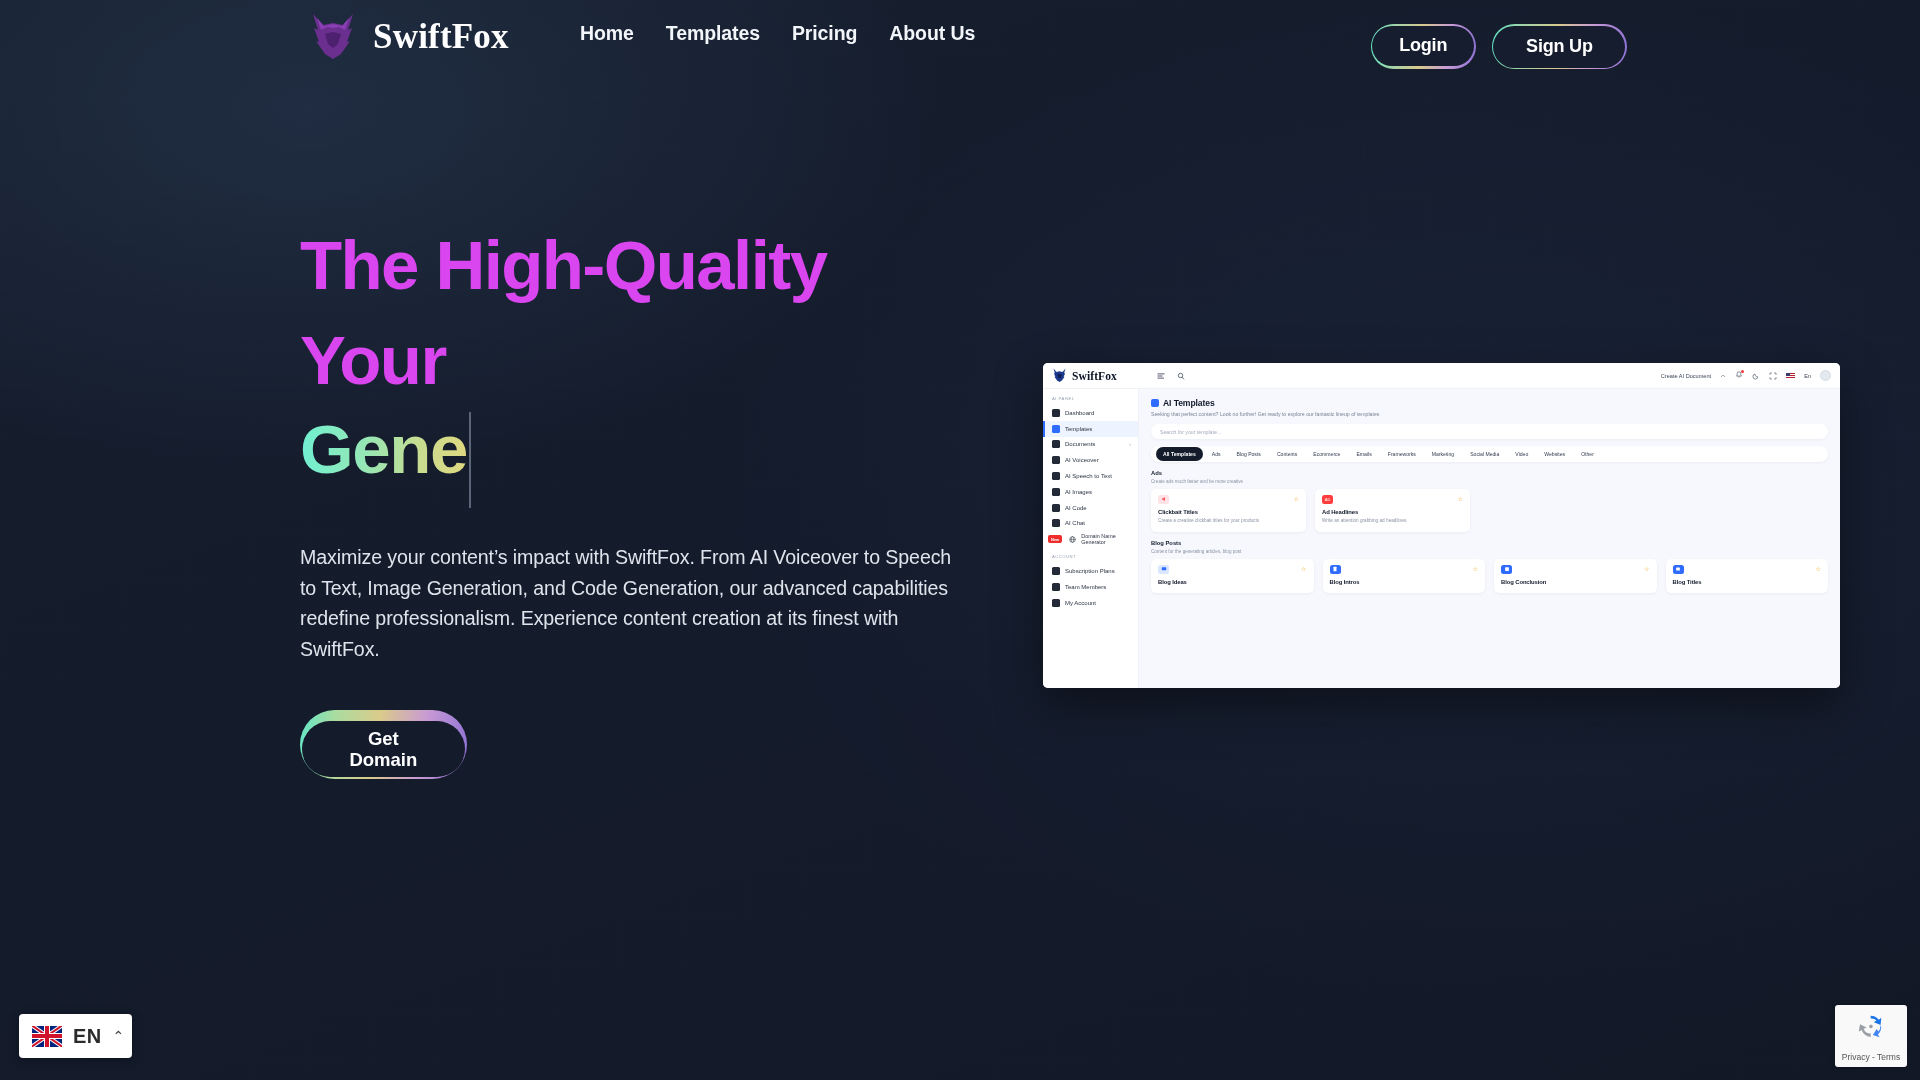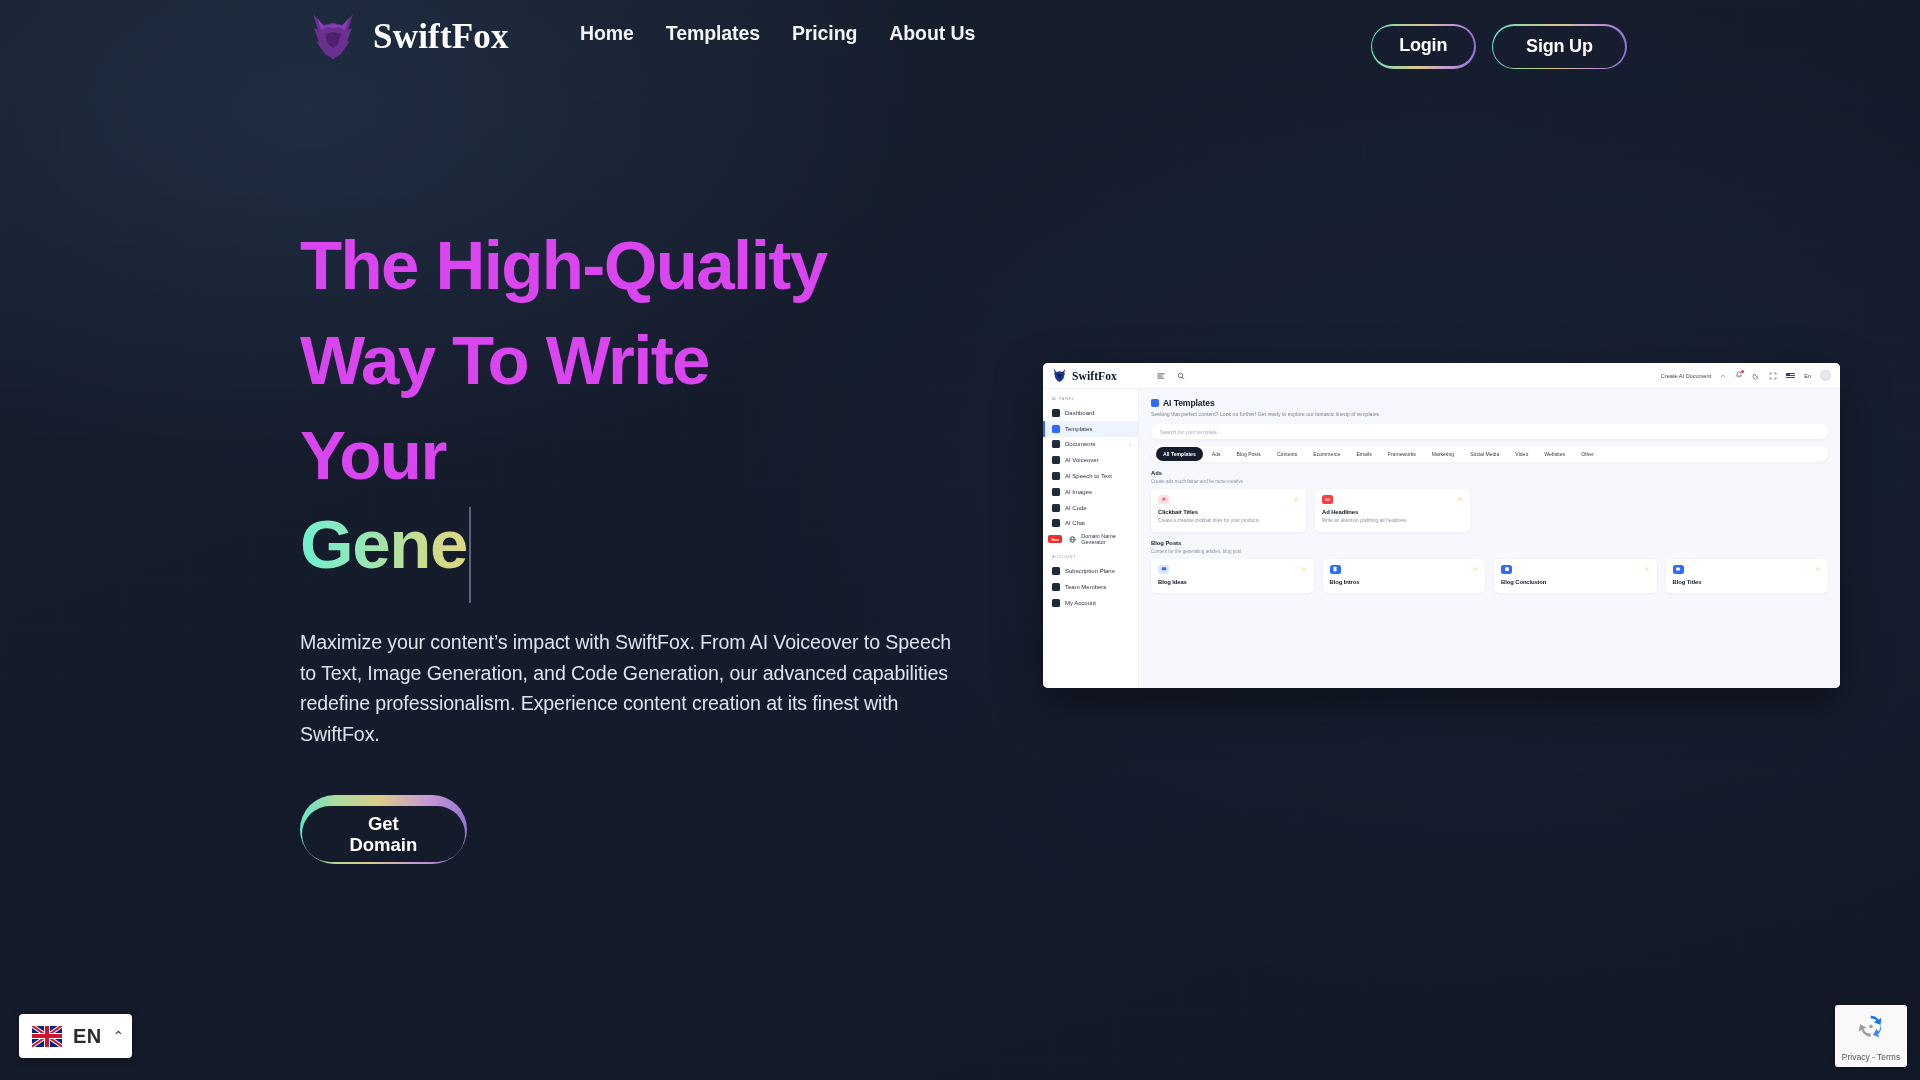--- a/index.html
+++ b/index.html
@@ -148,21 +148,21 @@
   }
   .caret {
     width: 2px;
     height: 96px;
     background: #5c6478;
     margin-left: 2px;
     align-self: flex-start;
   }
 
   .hero p {
-    margin-top: 24px;
+    margin-top: 34px;
     width: 660px;
     font-size: 19.6px;
     line-height: 30.5px;
     color: #dfe4ec;
     letter-spacing: -.1px;
   }
 
   .cta {
     display: inline-block;
     margin-top: 46px;
@@ -458,21 +458,20 @@
     </div>
     <div class="gbtn btn-signup">
       <span>Sign Up</span>
     </div>
   </div>
 </div>
 
 <div class="hero">
   <h1>
     <div>The High-Quality</div>
-    <div>Way To Write</div>
     <div>Your</div>
   </h1>
 
   <div class="typed-line">
     <span class="typed-text">Gene</span>
     <span class="caret"></span>
   </div>
 
   <p>Maximize your content’s impact with SwiftFox. From AI Voiceover to Speech to Text, Image Generation, and Code Generation, our advanced capabilities redefine professionalism. Experience content creation at its finest with SwiftFox.</p>
 

